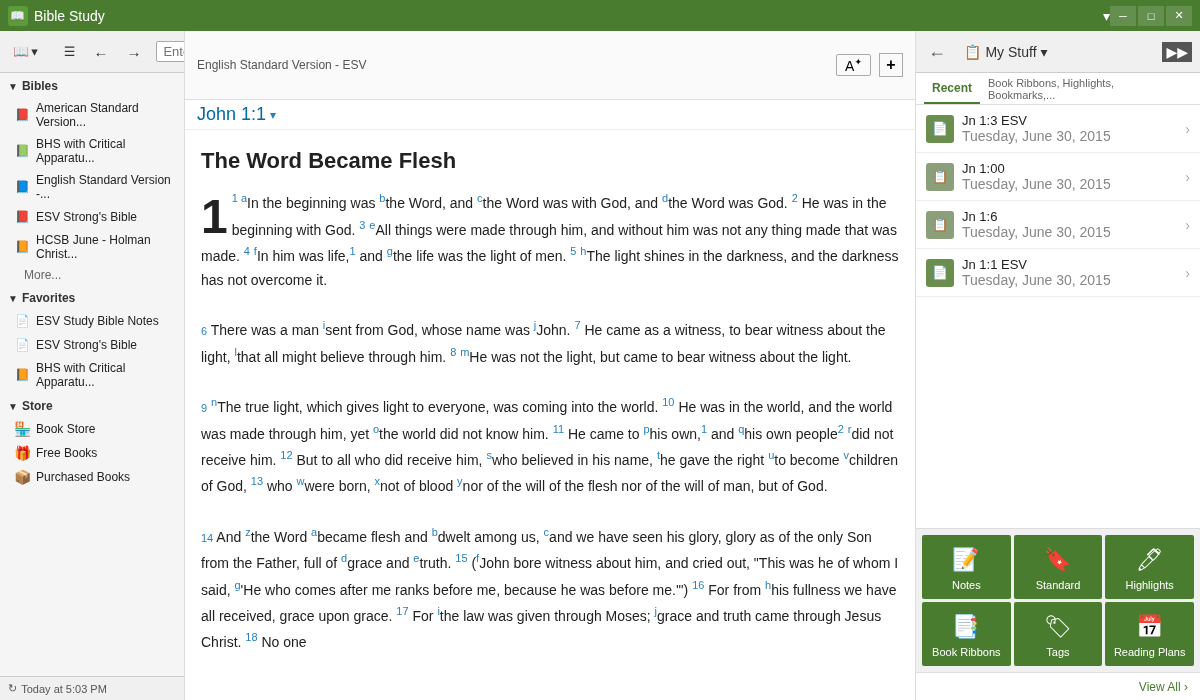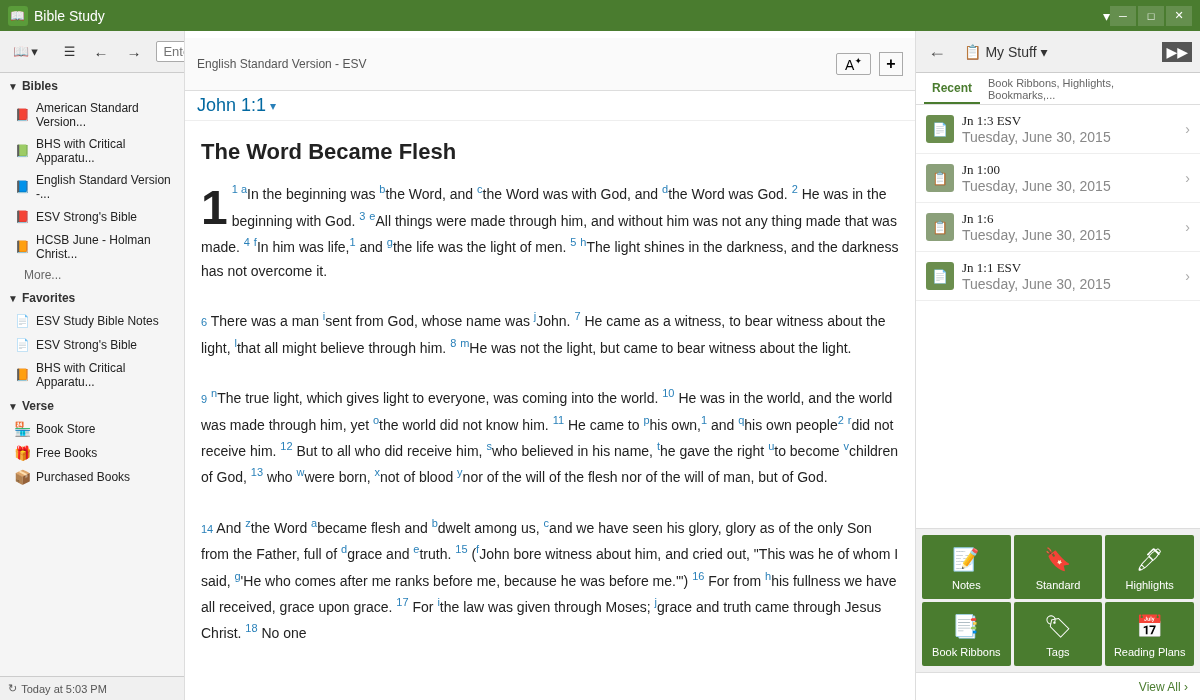--- a/index.html
+++ b/index.html
@@ -136,25 +136,24 @@
       flex: 1;
       display: flex;
       flex-direction: column;
       background: white;
       overflow: hidden;
     }
 
     #bible-header {
       display: flex;
       align-items: center;
-      padding: 14px 12px;
+      padding: 22px 12px;
       border-bottom: 1px solid #ddd;
       background: #fafafa;
       gap: 8px;
-      margin-top: 7px;
     }
     #bible-header .version-label {
       font-size: 12px;
       color: #555;
       flex: 1;
     }
     .font-size-btn {
       background: none;
       border: 1px solid #aaa;
       padding: 2px 8px;
@@ -295,21 +294,21 @@
     .recent-item-icon {
       width: 28px; height: 28px;
       background: #6b8e4e;
       border-radius: 3px;
       display: flex; align-items: center; justify-content: center;
       color: white;
       font-size: 13px;
       flex-shrink: 0;
     }
     .recent-item-info { flex: 1; }
-    .recent-item-ref { font-size: 13px; font-weight: 500; color: #222; font-family: Liberation Serif, serif; }
+    .recent-item-ref { font-size: 13px; font-weight: 500; color: #222; }
     .recent-item-date { font-size: 14px; color: #888; }
     .recent-item-arrow { color: #aaa; font-size: 14px; }
 
     #action-grid {
       display: grid;
       grid-template-columns: 1fr 1fr 1fr;
       gap: 3px;
       padding: 6px;
       background: #f0f0f0;
       border-top: 1px solid #ddd;
@@ -450,21 +449,21 @@
     </div>
     <div class="sidebar-item">
       <span class="item-icon">
           <span style="color:#7b241c;">📙</span>
         </span>
       <span>BHS with Critical Apparatu...</span>
     </div>
 
     <div class="sidebar-section-header">
       <span class="arrow">▼</span>
-      <span>Verse</span>
+      <span>Store</span>
     </div>
 
     <div class="sidebar-item">
       <span class="item-icon store-icon">🏪</span>
       <span>Book Store</span>
     </div>
     <div class="sidebar-item">
       <span class="item-icon store-icon">🎁</span>
       <span>Free Books</span>
     </div>

